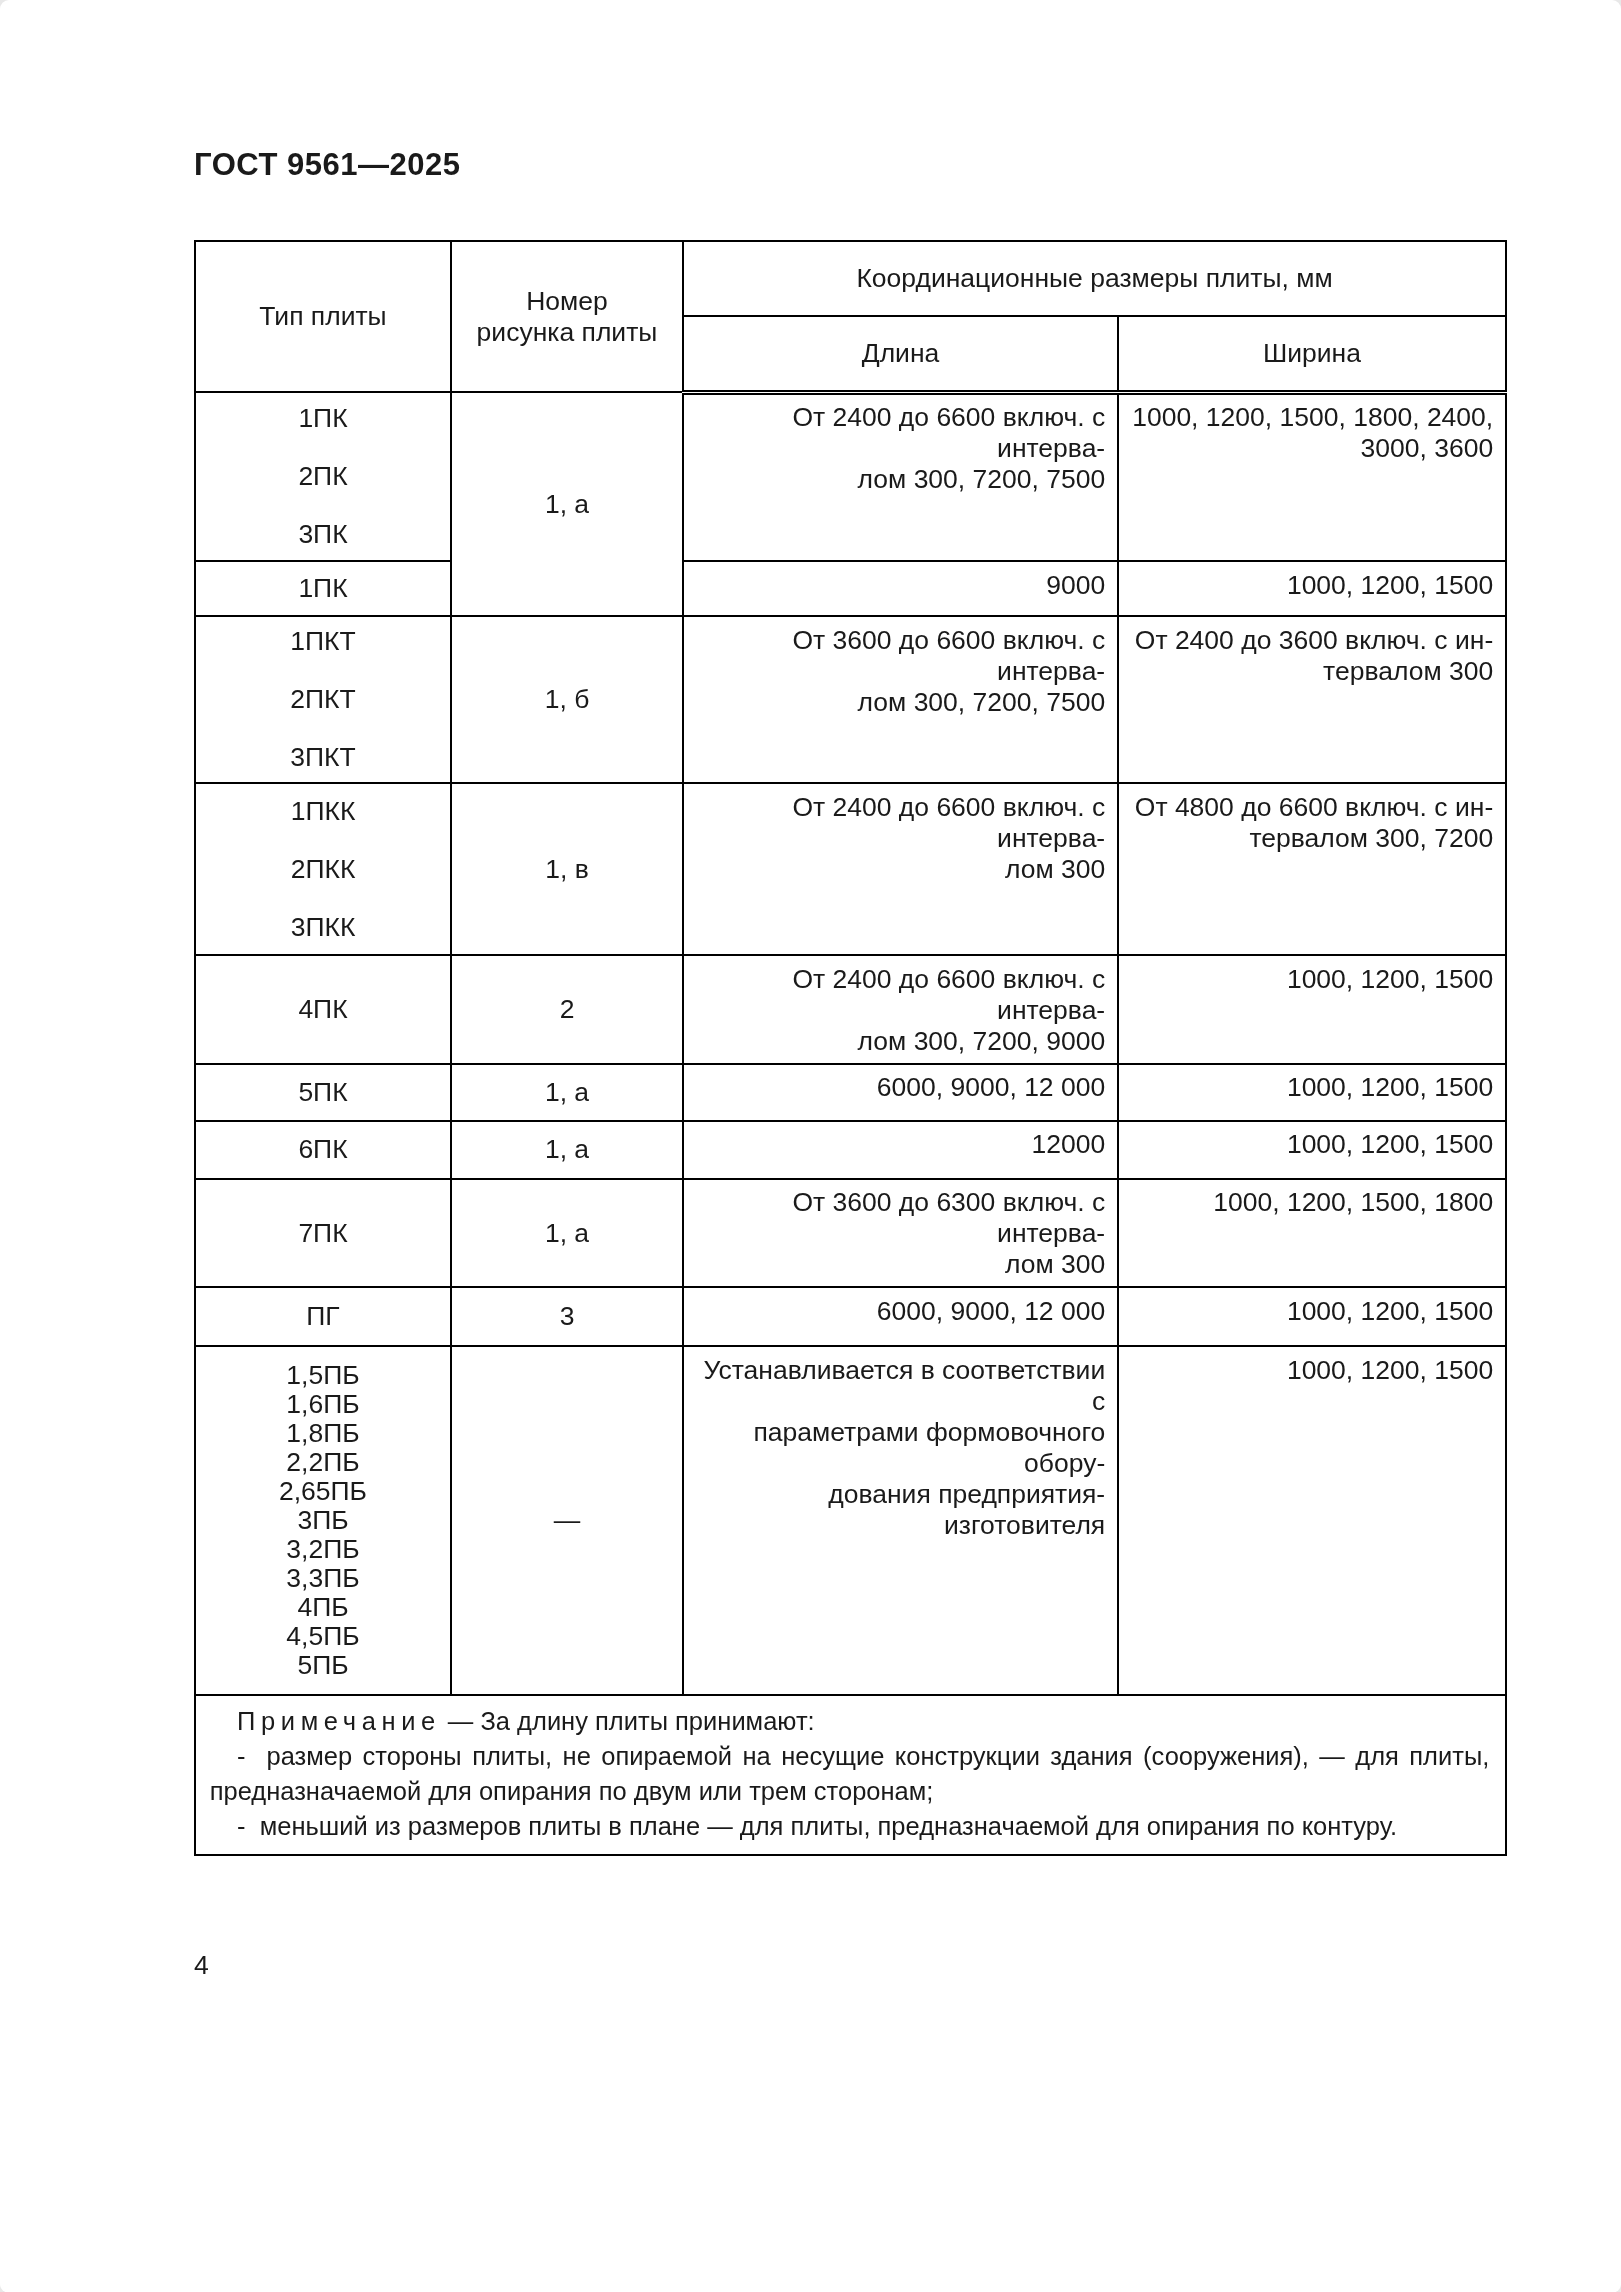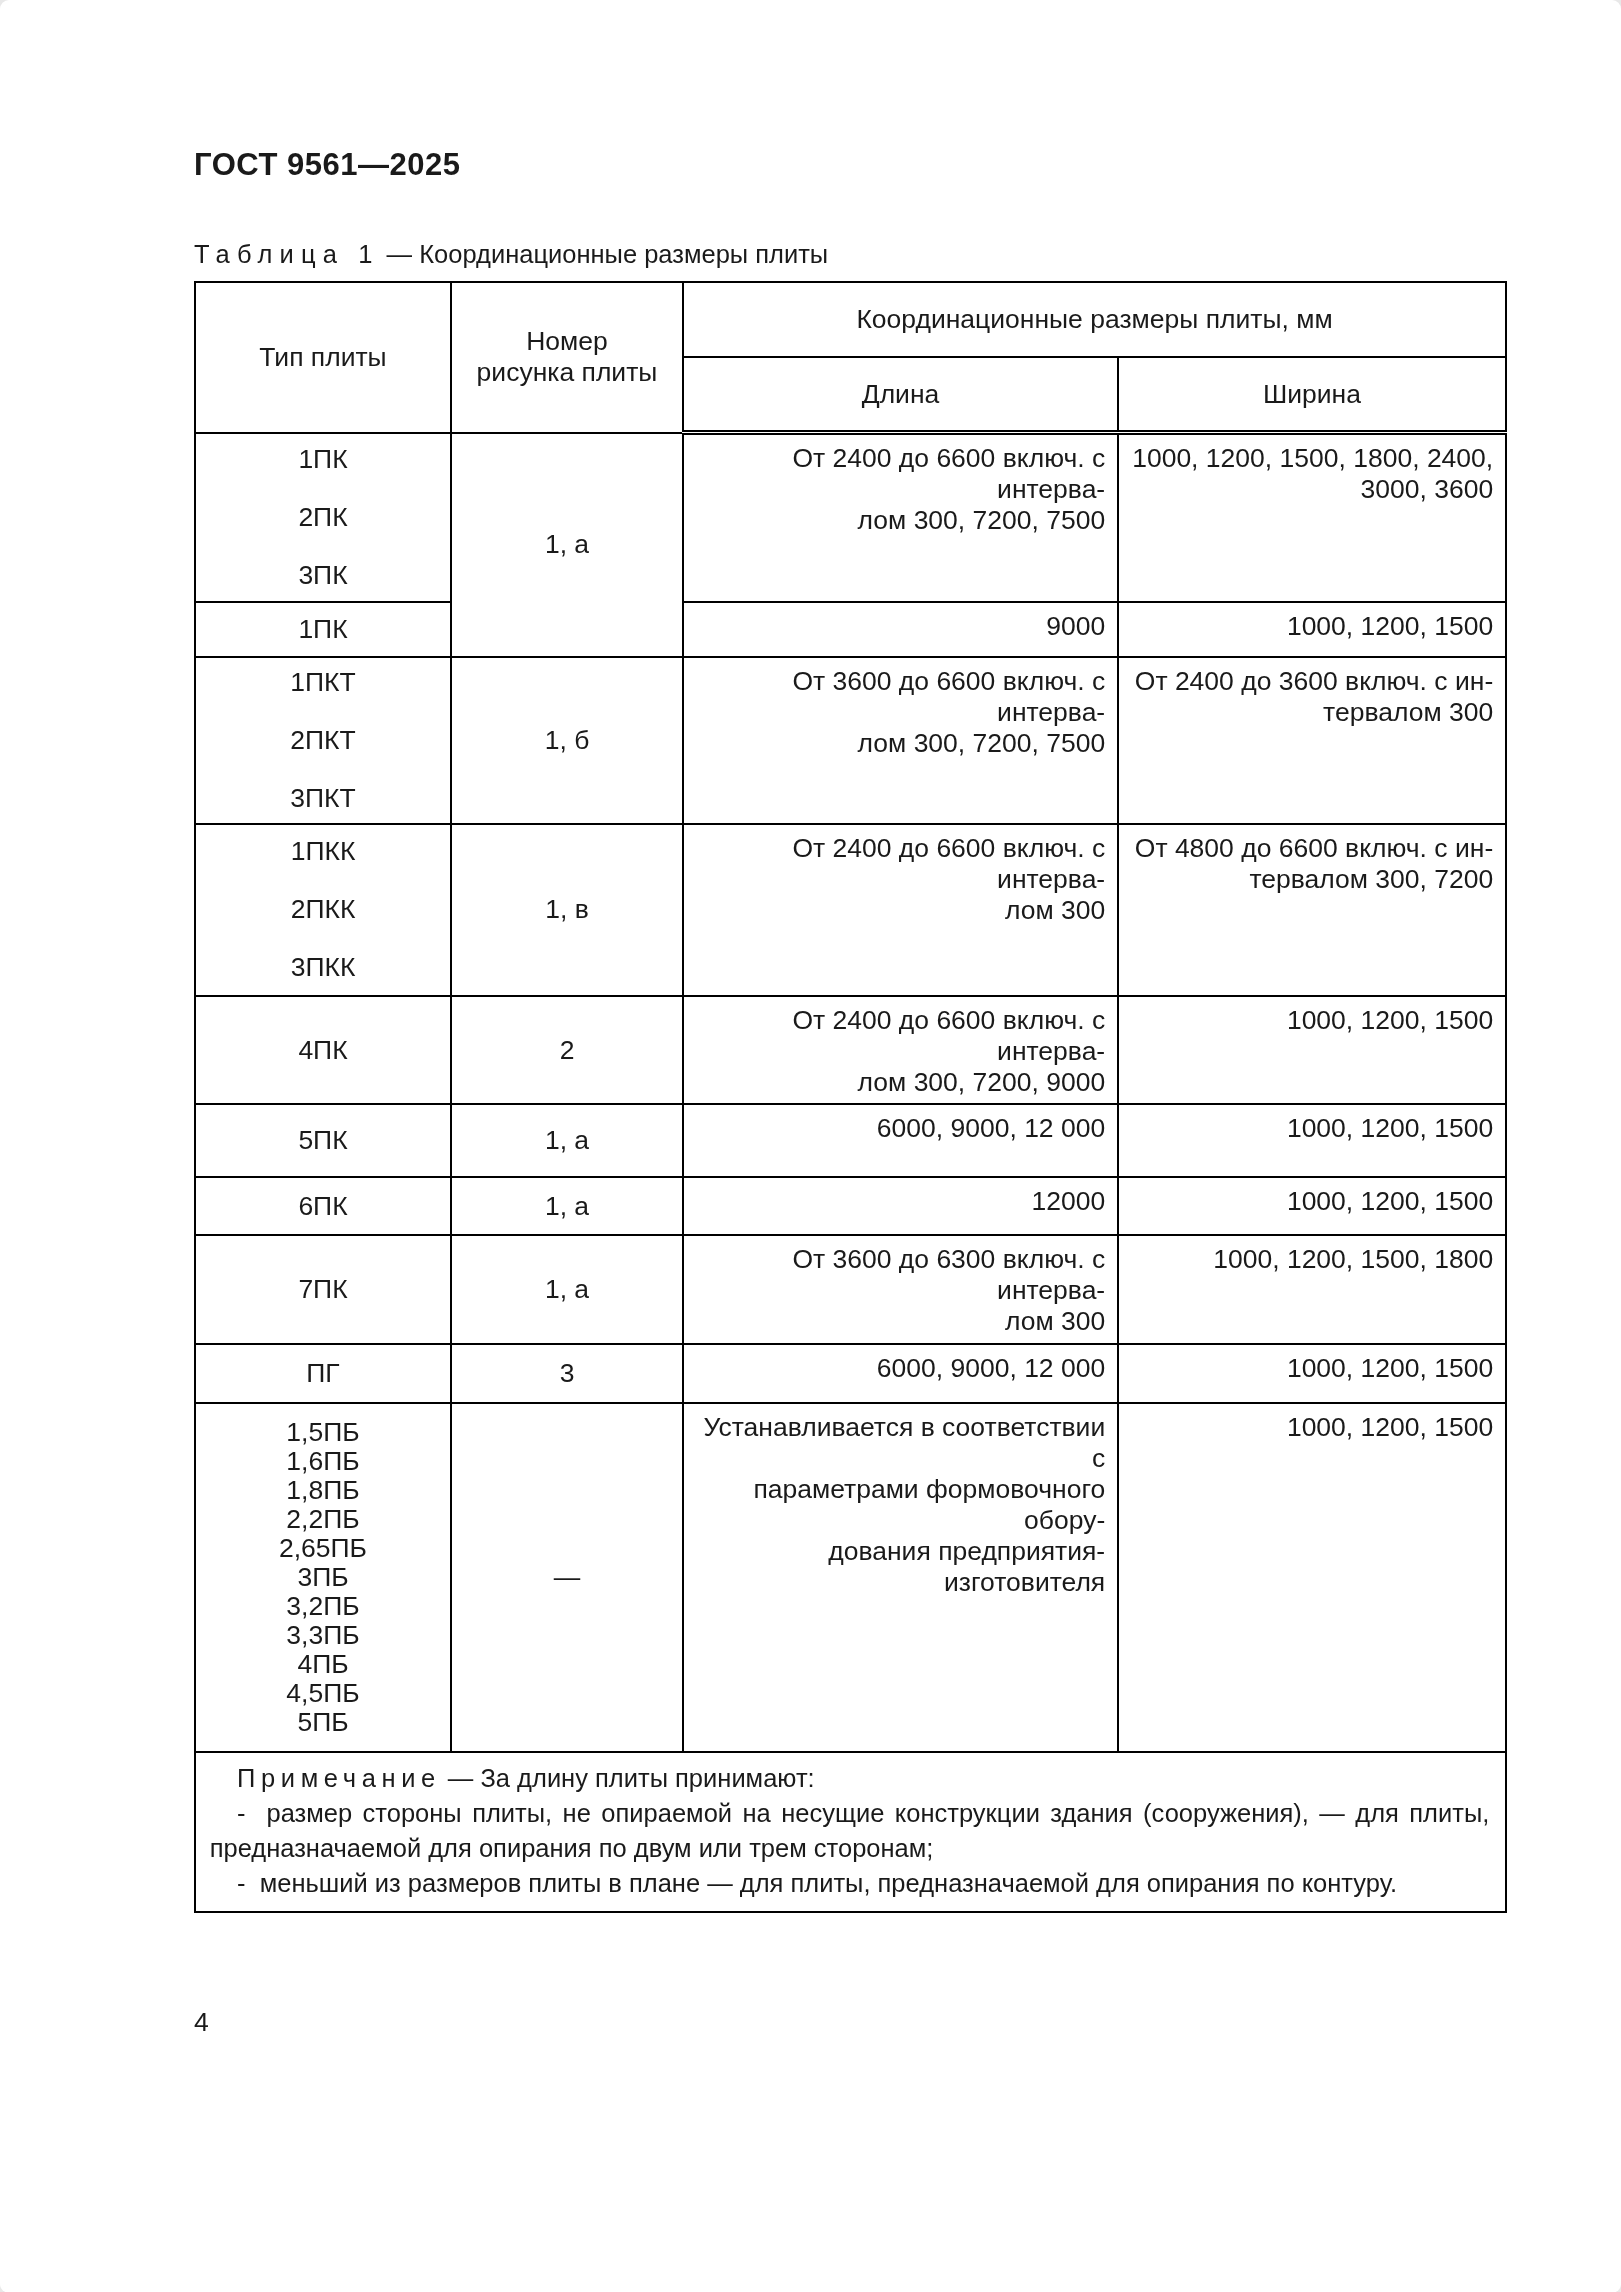--- a/index.html
+++ b/index.html
@@ -77,21 +77,21 @@
     text-align: right;
     white-space: pre-line;
     line-height: 31px;
     padding-top: 7.8px;
   }
   tbody tr:nth-child(1)  { height: 169px; }
   tbody tr:nth-child(2)  { height: 55px; }
   tbody tr:nth-child(3)  { height: 167px; }
   tbody tr:nth-child(4)  { height: 172px; }
   tbody tr:nth-child(5)  { height: 83px; }
-  tbody tr:nth-child(6)  { height: 73px; }
+  tbody tr:nth-child(6)  { height: 57px; }
   tbody tr:nth-child(7)  { height: 58px; }
   tbody tr:nth-child(8)  { height: 86px; }
   tbody tr:nth-child(9)  { height: 59px; }
   tbody tr:nth-child(10) { height: 349px; }
   tbody tr:nth-child(11) { height: 147px; }
   td.note-cell { padding: 7.8px 15.7px 9.8px 13.7px; vertical-align: top; }
   .note-cell p {
     margin: 0;
     font-size: 25.5px;
     line-height: 35px;
@@ -105,24 +105,20 @@
   }
 </style>
 </head>
 <body>
 
 <div class="page">
 
   <div class="doc-header">ГОСТ 9561—2025</div>
 
 
-  <div class="table-caption">
-    <span class="caption-label">Таблица 1</span>
-    <span>— Координационные размеры плиты</span>
-  </div>
 
   <table class="gost-table">
     <colgroup>
       <col style="width:256px">
       <col style="width:232px">
       <col style="width:435px">
       <col style="width:388px">
     </colgroup>
     <thead>
       <tr class="h1">

